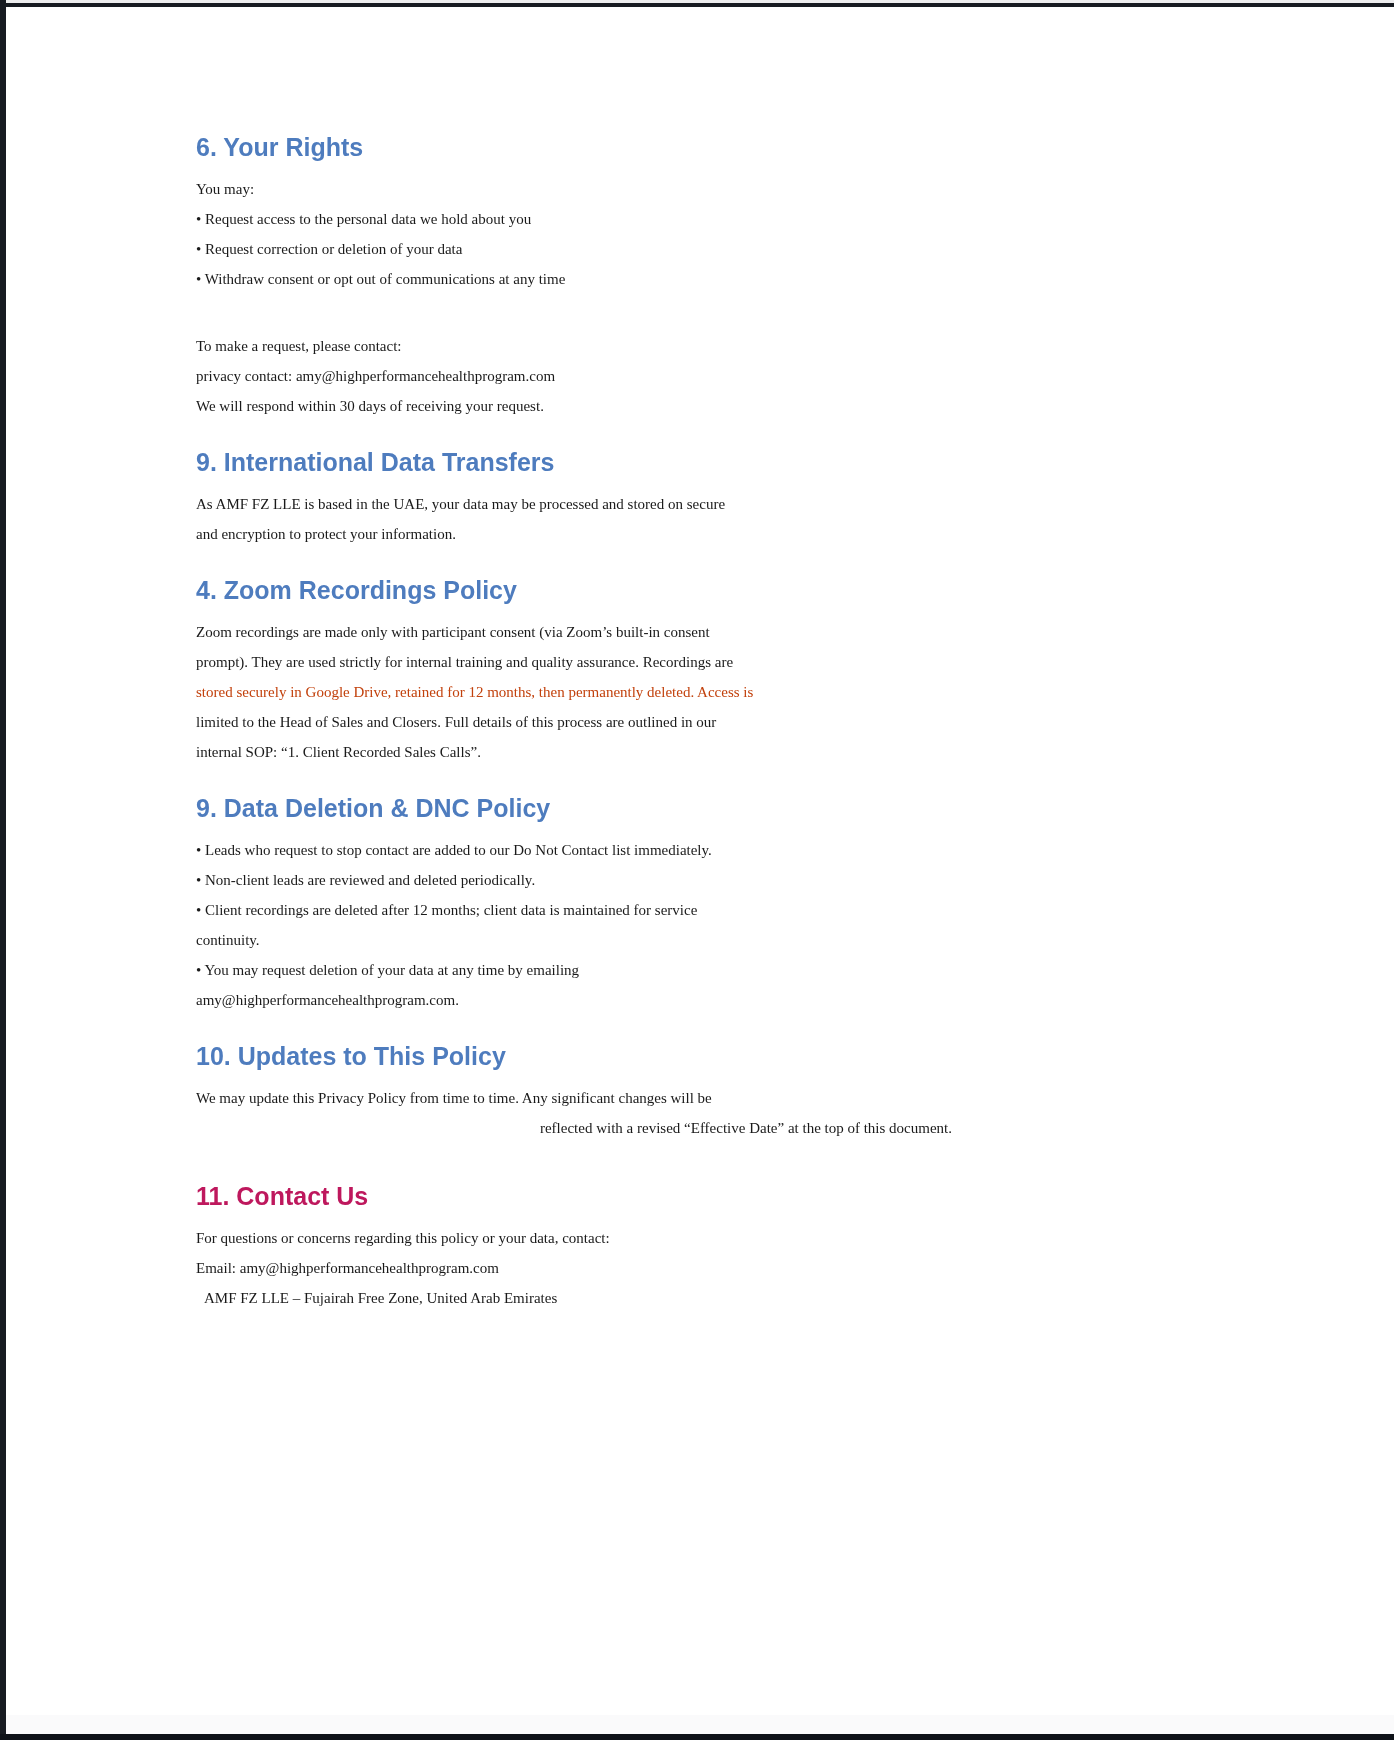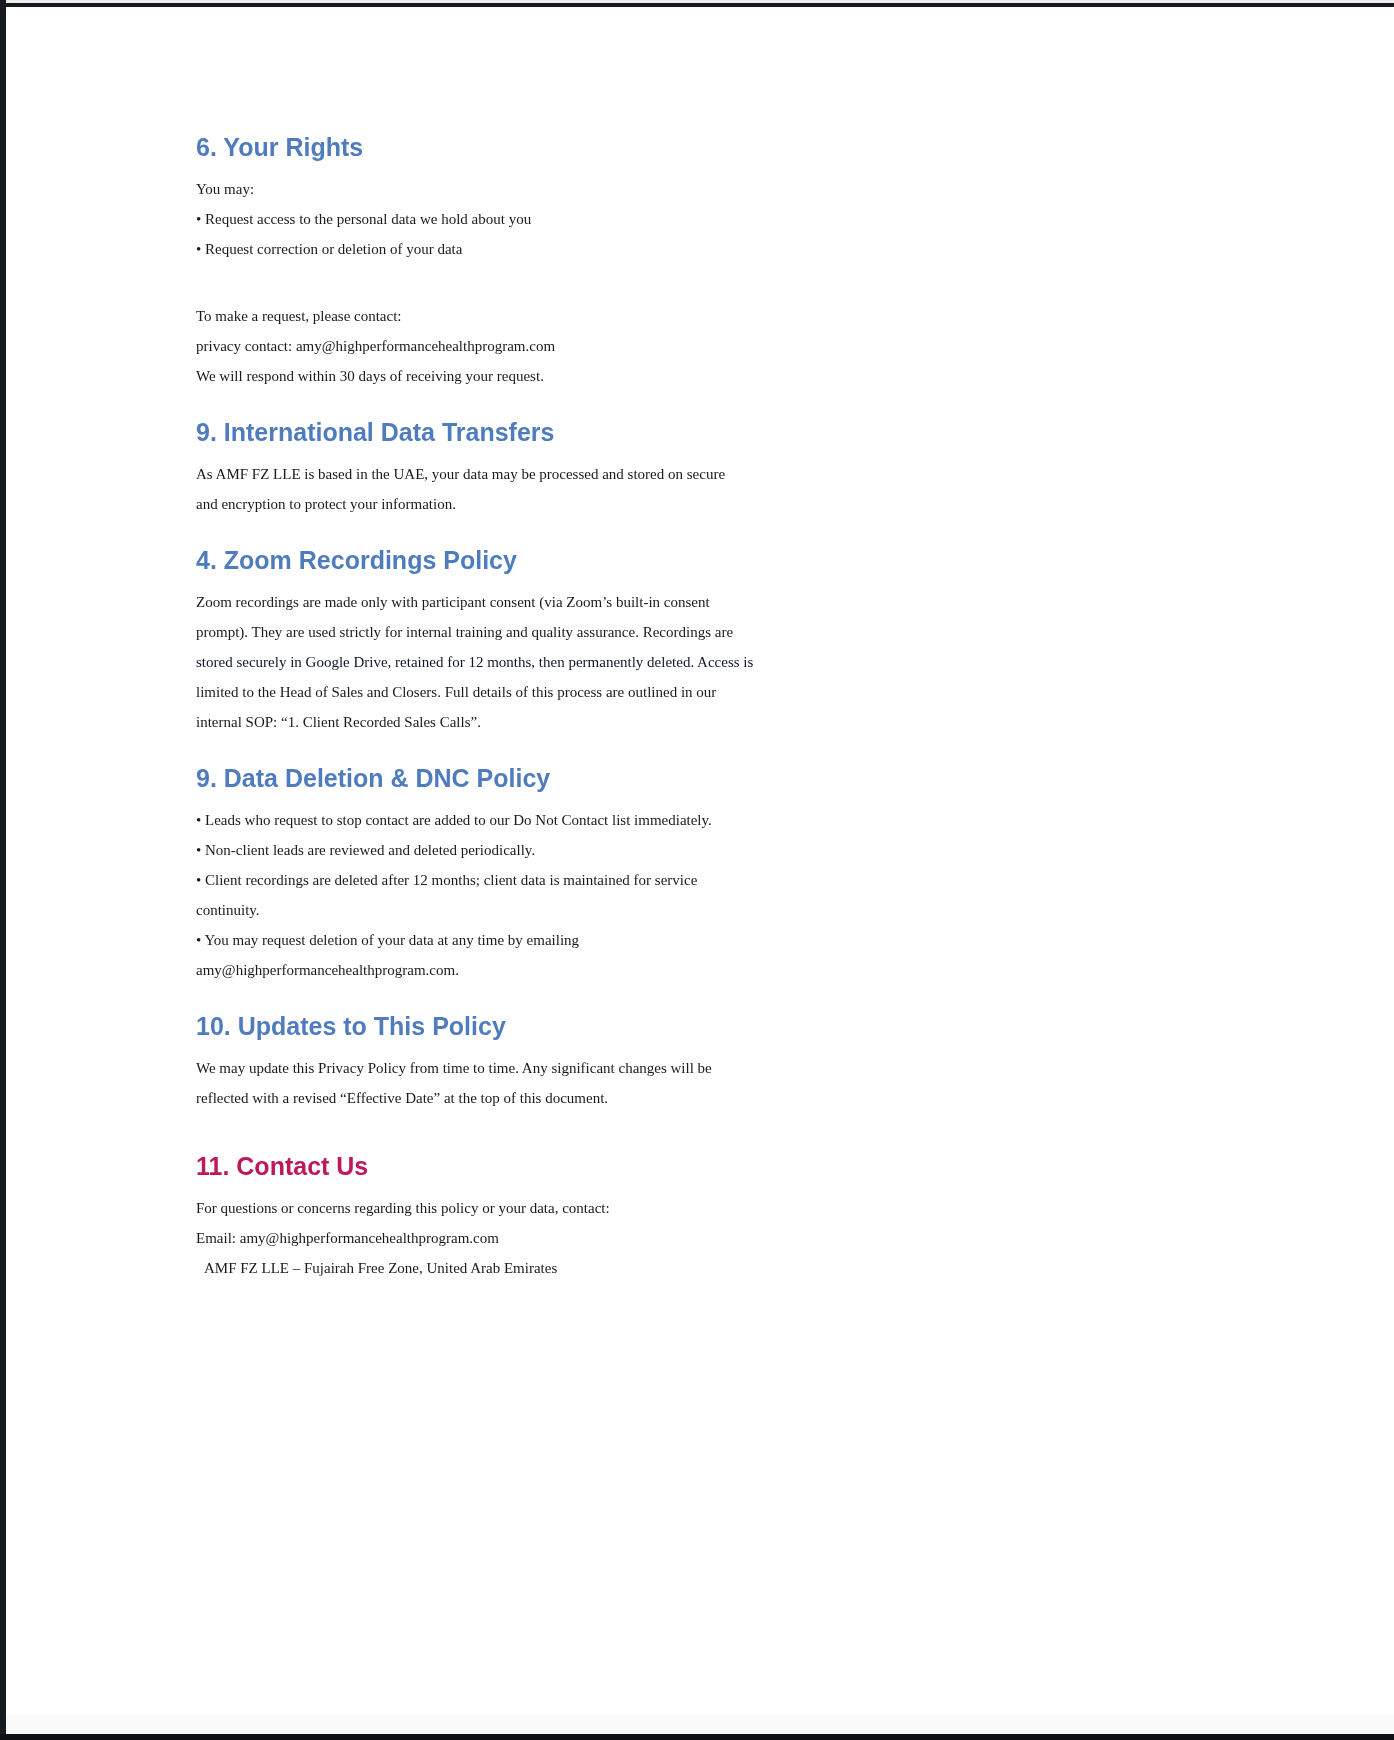--- a/index.html
+++ b/index.html
@@ -50,60 +50,61 @@
 <div class="frame-bottom-band" style="background: rgb(250, 250, 251);"></div>
 <div class="frame-bottom-bar" style="background: rgb(14, 18, 24);"></div>
 
 <main class="doc-content">
     <section>
       <h2 class="section-heading" style="color: rgb(78, 124, 190);">6. Your Rights</h2>
       <div class="paragraph">
         <div class="text-line" style="color: rgb(26, 26, 26);">You may:</div>
         <div class="text-line" style="color: rgb(26, 26, 26);">• Request access to the personal data we hold about you</div>
         <div class="text-line" style="color: rgb(26, 26, 26);">• Request correction or deletion of your data</div>
+        <div class="text-line" style="color: rgb(26, 26, 26);">• Withdraw consent or opt out of communications at any time</div>
       </div>
       <div class="paragraph">
         <div class="text-line" style="color: rgb(26, 26, 26);">To make a request, please contact:</div>
         <div class="text-line" style="color: rgb(26, 26, 26);">privacy contact: amy@highperformancehealthprogram.com</div>
         <div class="text-line" style="color: rgb(26, 26, 26);">We will respond within 30 days of receiving your request.</div>
       </div>
     </section>
     <section>
       <h2 class="section-heading" style="color: rgb(78, 124, 190);">9. International Data Transfers</h2>
       <div class="paragraph">
         <div class="text-line" style="color: rgb(26, 26, 26);">As AMF FZ LLE is based in the UAE, your data may be processed and stored on secure</div>
         <div class="text-line" style="color: rgb(26, 26, 26);">and encryption to protect your information.</div>
       </div>
     </section>
     <section>
       <h2 class="section-heading" style="color: rgb(78, 124, 190);">4. Zoom Recordings Policy</h2>
       <div class="paragraph">
         <div class="text-line" style="color: rgb(26, 26, 26);">Zoom recordings are made only with participant consent (via Zoom’s built-in consent</div>
         <div class="text-line" style="color: rgb(26, 26, 26);">prompt). They are used strictly for internal training and quality assurance. Recordings are</div>
-        <div class="text-line" style="color: #0f172a; font-family: Liberation Serif, serif;">stored securely in Google Drive, retained for 12 months, then permanently deleted. Access is</div>
+        <div class="text-line" style="color: #c2410c; font-family: Liberation Serif, serif;">stored securely in Google Drive, retained for 12 months, then permanently deleted. Access is</div>
         <div class="text-line" style="color: rgb(26, 26, 26);">limited to the Head of Sales and Closers. Full details of this process are outlined in our</div>
         <div class="text-line" style="color: rgb(26, 26, 26);">internal SOP: “1. Client Recorded Sales Calls”.</div>
       </div>
     </section>
     <section>
       <h2 class="section-heading" style="color: rgb(78, 124, 190);">9. Data Deletion &amp; DNC Policy</h2>
       <div class="paragraph">
         <div class="text-line" style="color: rgb(26, 26, 26);">• Leads who request to stop contact are added to our Do Not Contact list immediately.</div>
         <div class="text-line" style="color: rgb(26, 26, 26);">• Non-client leads are reviewed and deleted periodically.</div>
         <div class="text-line" style="color: rgb(26, 26, 26);">• Client recordings are deleted after 12 months; client data is maintained for service</div>
         <div class="text-line" style="color: rgb(26, 26, 26);">continuity.</div>
         <div class="text-line" style="color: rgb(26, 26, 26);">• You may request deletion of your data at any time by emailing</div>
         <div class="text-line" style="color: rgb(26, 26, 26);">amy@highperformancehealthprogram.com.</div>
       </div>
     </section>
     <section>
       <h2 class="section-heading" style="color: rgb(78, 124, 190);">10. Updates to This Policy</h2>
       <div class="paragraph">
         <div class="text-line" style="color: rgb(26, 26, 26);">We may update this Privacy Policy from time to time. Any significant changes will be</div>
-        <div class="text-line" style="color: rgb(26, 26, 26);">reflected with a revised “Effective Date” at the top of this document.</div>
+        <div class="text-line" style="color: rgb(26, 26, 26); text-align: center;">reflected with a revised “Effective Date” at the top of this document.</div>
       </div>
     </section>
     <section>
       <h2 class="section-heading" style="color: #be185d; margin-top: 36px;">11. Contact Us</h2>
       <div class="paragraph">
         <div class="text-line" style="color: rgb(26, 26, 26);">For questions or concerns regarding this policy or your data, contact:</div>
         <div class="text-line" style="color: rgb(26, 26, 26);">Email: amy@highperformancehealthprogram.com</div>
         <div class="text-line" style="color: rgb(26, 26, 26); margin-left: 8px;">AMF FZ LLE – Fujairah Free Zone, United Arab Emirates</div>
       </div>
     </section>

